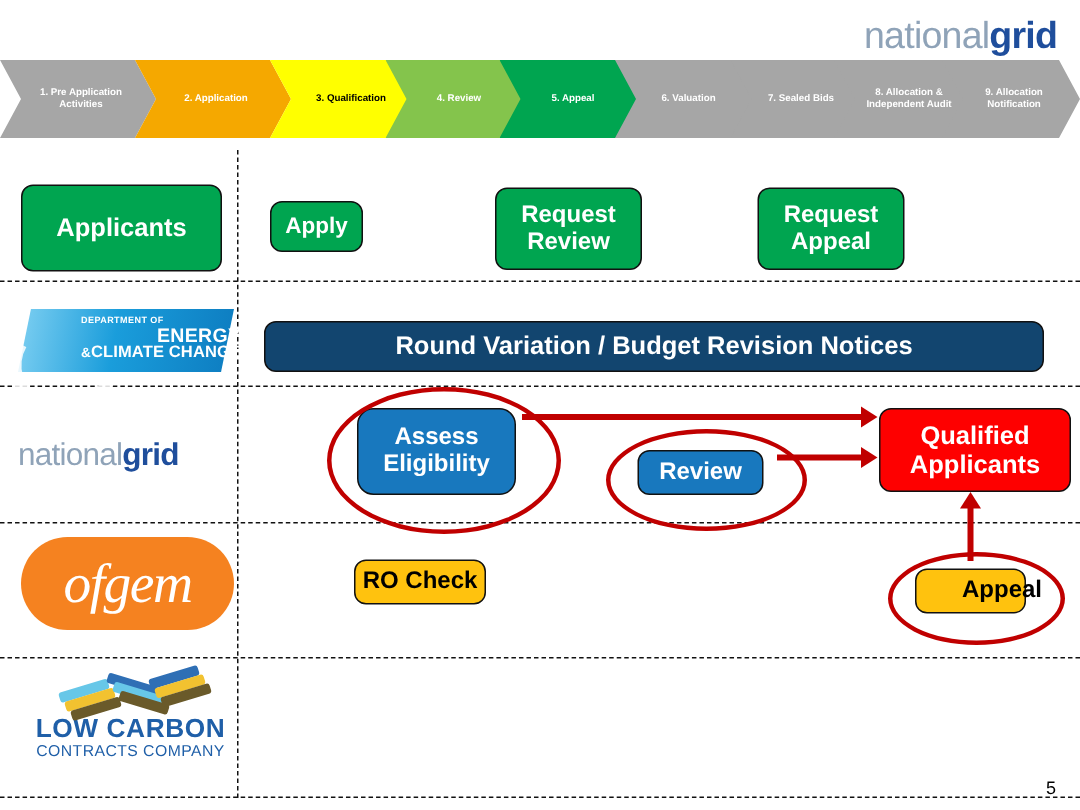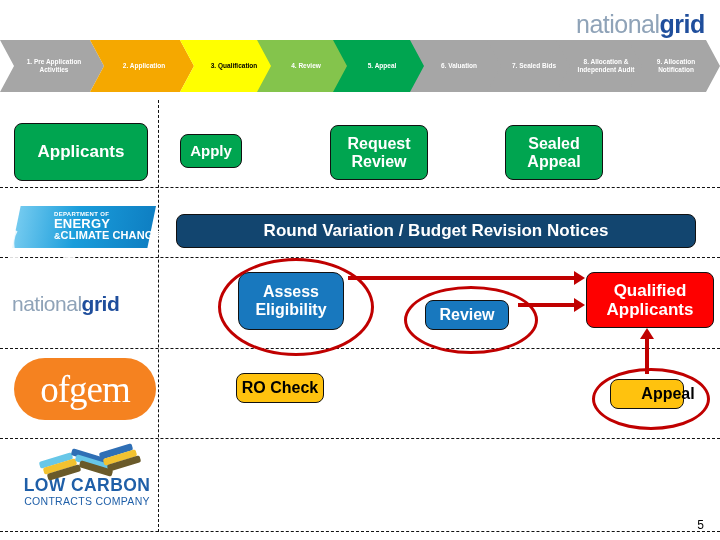--- a/index.html
+++ b/index.html
@@ -154,38 +154,39 @@
     transform: rotate(-18deg);
   }
   #decc-logo .decc-text {
     position: absolute;
     left: 42px; top: 5px;
     color: #ffffff;
     line-height: 1.0;
     text-align: left;
   }
   #decc-logo .decc-l1 { font-size: 6px; font-weight: 700; letter-spacing: 0.3px; }
-  #decc-logo .decc-l2 { font-size: 13px; font-weight: 700; letter-spacing: 0.2px; }
+  #decc-logo .decc-l2 { font-size: 13px; font-weight: 700; letter-spacing: 0.2px; text-align: right; }
   #decc-logo .decc-l3 { font-size: 11px; font-weight: 700; letter-spacing: 0.1px; white-space: nowrap; }
   #decc-logo .decc-l3 .amp { font-size: 9px; }
 
   
   #ofgem-logo {
     position: absolute;
     left: 14px; top: 358px;
     width: 142px; height: 62px;
     background: #f58220;
     border-radius: 31px;
     display: flex;
     align-items: center;
     justify-content: center;
   }
   #ofgem-logo .ofgem-word {
     color: #ffffff;
     font-family: "Liberation Serif", serif;
+    font-style: italic;
     font-size: 37px;
     font-weight: 400;
     letter-spacing: -1px;
     line-height: 1;
   }
 
   
   #lccc-logo {
     position: absolute;
     left: 18px; top: 446px;
@@ -279,21 +280,21 @@
 
   <div class="box green" style="left: 180px; top: 134px; width: 62px; height: 34px; font-size: 15px; background: rgb(0, 165, 80);">
     <span>Apply</span>
   </div>
 
   <div class="box green" style="left: 330px; top: 125px; width: 98px; height: 55px; font-size: 16px; background: rgb(0, 165, 80);">
     <span>Request Review</span>
   </div>
 
   <div class="box green" style="left: 505px; top: 125px; width: 98px; height: 55px; font-size: 16px; background: rgb(0, 165, 80);">
-    <span>Sealed Appeal</span>
+    <span>Request Appeal</span>
   </div>
 
   <div id="decc-logo">
     <div class="decc-shape"></div>
     <div class="decc-swoosh"></div>
     <div class="decc-text">
       <div class="decc-l1">DEPARTMENT OF</div>
       <div class="decc-l2">ENERGY</div>
       <div class="decc-l3"><span class="amp">&amp;</span><span>CLIMATE CHANGE</span></div>
     </div>

